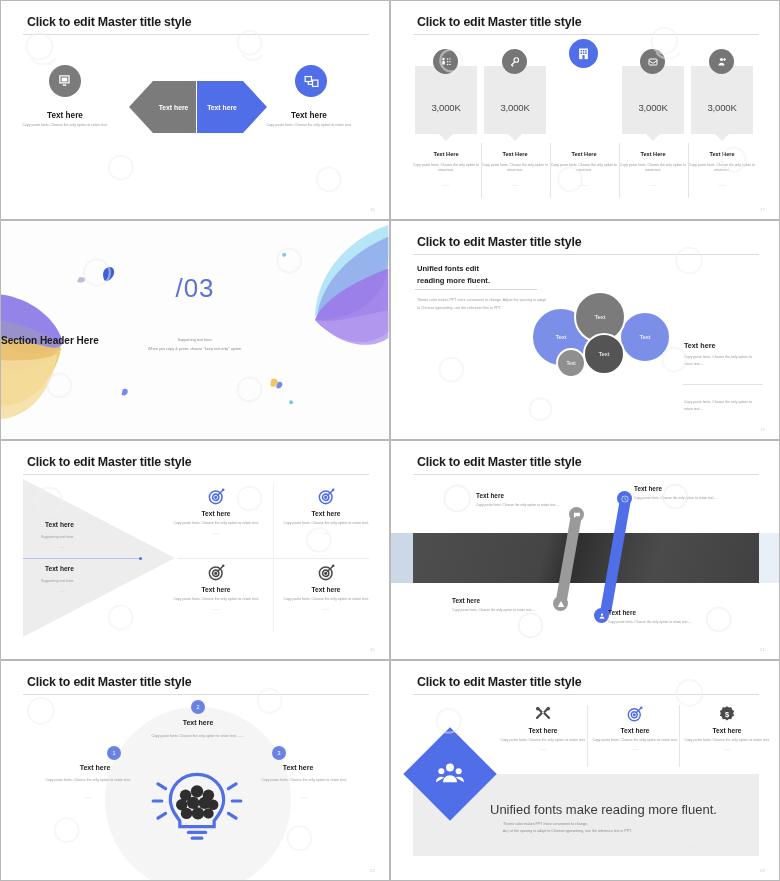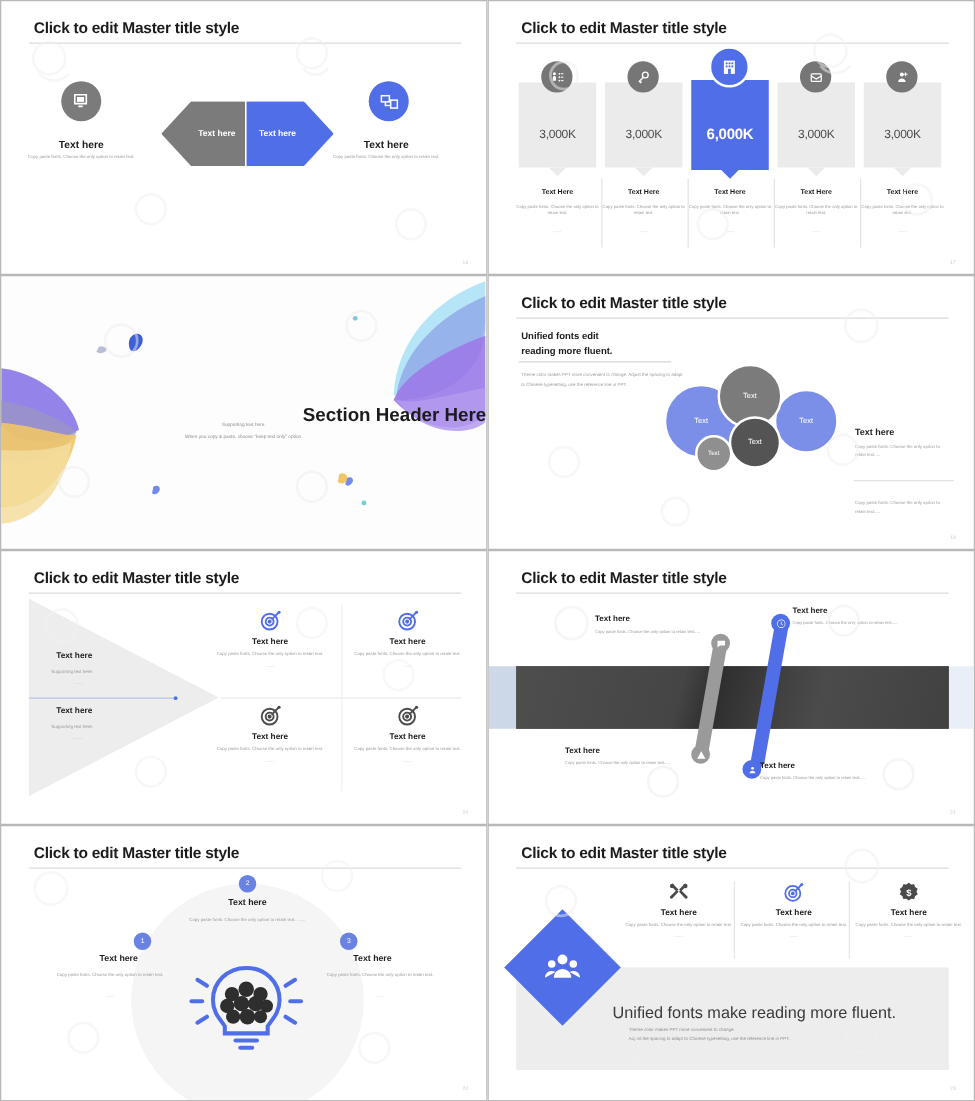--- a/index.html
+++ b/index.html
@@ -116,22 +116,22 @@
   .s2-dash { position:absolute; top:182px; width:74px; text-align:center;
              font-size:3.4px; color:#cfcfcf; }
 
   
   .s3 { background:#fdfdfd; }
   .s3-num {
     position:absolute; left:0;right:0; top:52px; text-align:center;
     font-size:26px; color:#5b73d8; letter-spacing:1px; font-weight:400;
   }
   .s3-head {
-    position:absolute; left:0;right:0; top:103px; text-align:right;
-    font-size:15px; font-weight:bold; color:#1b1b1b;
+    position:absolute; left:0;right:0; top:114px; text-align:left;
+    font-size:10px; font-weight:bold; color:#1b1b1b;
   }
   .s3-sub {
     position:absolute; left:0;right:0; top:117px; text-align:center;
     font-size:3.8px; color:#8b8b8b;
   }
   .s3-sub2 {
     position:absolute; left:0;right:0; top:126px; text-align:center;
     font-size:3.8px; color:#8b8b8b;
   }
 
@@ -270,24 +270,20 @@
     <div class="title-rule"></div>
 
     <div class="s2-card" style="left:24px;">
       <div class="tail"></div>
       <div class="s2-val">3,000K</div>
     </div>
     <div class="s2-card" style="left:93px;">
       <div class="tail"></div>
       <div class="s2-val">3,000K</div>
     </div>
-    <div class="s2-card active" style="left:162px;">
-      <div class="tail"></div>
-      <div class="s2-val">6,000K</div>
-    </div>
     <div class="s2-card" style="left:231px;">
       <div class="tail"></div>
       <div class="s2-val">3,000K</div>
     </div>
     <div class="s2-card" style="left:300px;">
       <div class="tail"></div>
       <div class="s2-val">3,000K</div>
     </div>
 
     <div class="s2-ico" style="left:42px;top:48px;">
@@ -390,20 +386,21 @@
 
       <path d="M105 48 c5 -4 10 0 8 6 c-2 5 -7 8 -9 6 c-2 -2 -3 -9 1 -12z" fill="#3f5fd8"></path>
       <path d="M78 57 c4 -1 7 1 6 3 c-1 2 -6 3 -8 1 z" fill="#8a94b8" opacity=".6"></path>
       <circle cx="285" cy="34" r="2" fill="#7fc9e0"></circle>
       <path d="M278 163 c3 -2 6 0 5 3 c-1 3 -5 4 -6 2 z" fill="#4f6ee8" opacity=".8"></path>
       <path d="M122 170 c3 -2 6 0 5 3 c-1 3 -5 4 -6 2 z" fill="#4f6ee8" opacity=".8"></path>
       <circle cx="292" cy="183" r="2" fill="#6fd0d8"></circle>
       <path d="M272 160 c4 -3 8 1 6 5 c-2 3 -6 3 -7 1z" fill="#f0c667"></path>
     </svg>
 
+    <div class="s3-num">/03</div>
     <div class="s3-head">Section Header Here</div>
     <div class="s3-sub">Supporting text here.</div>
     <div class="s3-sub2">When you copy &amp; paste, choose "keep text only" option.</div>
 
     <div class="wm">
       <svg viewBox="0 0 390 220">
           <g fill="none" stroke="#efefef" stroke-width="2.2">
         <circle cx="96" cy="52" r="13"></circle>
             <circle cx="290" cy="40" r="12"></circle>
         <circle cx="58" cy="166" r="12"></circle>

